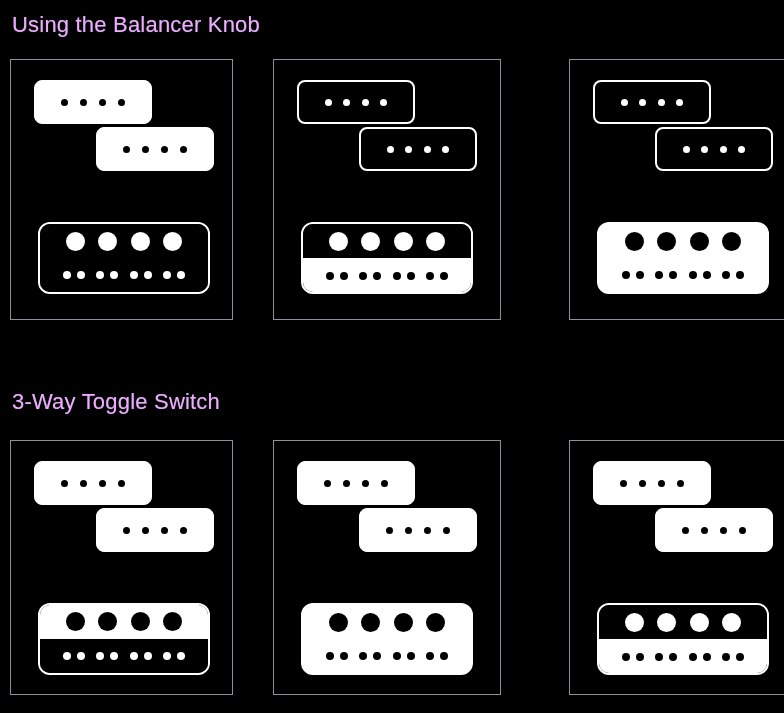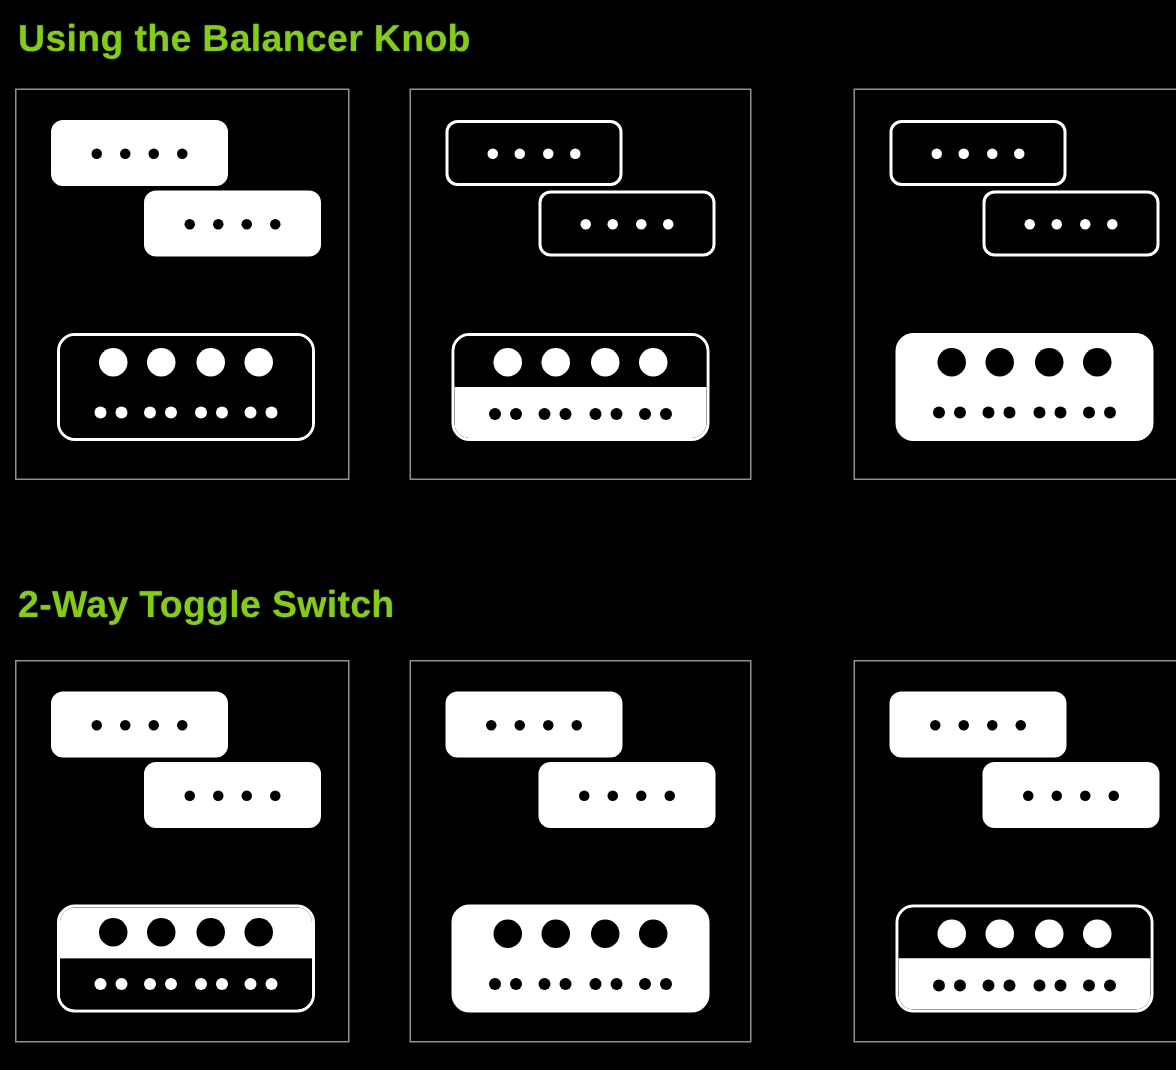--- a/index.html
+++ b/index.html
@@ -21,25 +21,25 @@
     position: relative;
     width: 784px;
     height: 713px;
     background: #000000;
   }
 
   
   .section-heading {
     position: absolute;
     left: 12px;
-    font-size: 25px;
-    font-weight: 700;
+    font-size: 22px;
+    font-weight: 400;
     letter-spacing: 0.2px;
     line-height: 1;
-    color: #84cc16;
+    color: #f0abfc;
     text-shadow: 0 0 1px rgba(140,170,210,0.55);
     white-space: nowrap;
   }
   #heading-balancer { top: 14px; }
   #heading-toggle   { top: 391px; }
 
   
   .panel-row {
     position: absolute;
     left: 0;
@@ -300,21 +300,21 @@
                 <span class="screw"></span>
                 <span class="screw"></span>
               </span>
           </div>
         </div>
       </div>
     </div>
 
   </div>
 
-  <div class="section-heading" id="heading-toggle">2-Way Toggle Switch</div>
+  <div class="section-heading" id="heading-toggle">3-Way Toggle Switch</div>
 
   <div class="panel-row" id="row-toggle">
 
     <div class="panel-slot">
       <div class="panel">
         <div class="single-coil neck on">
           <span class="pole"></span>
           <span class="pole"></span>
           <span class="pole"></span>
           <span class="pole"></span>

